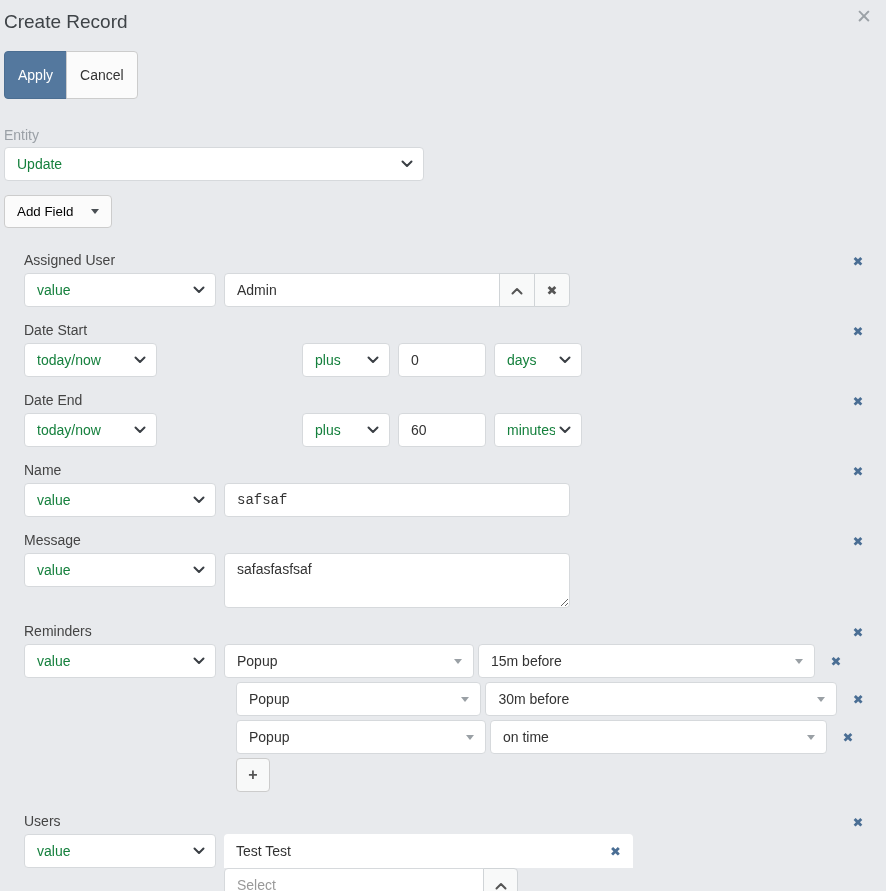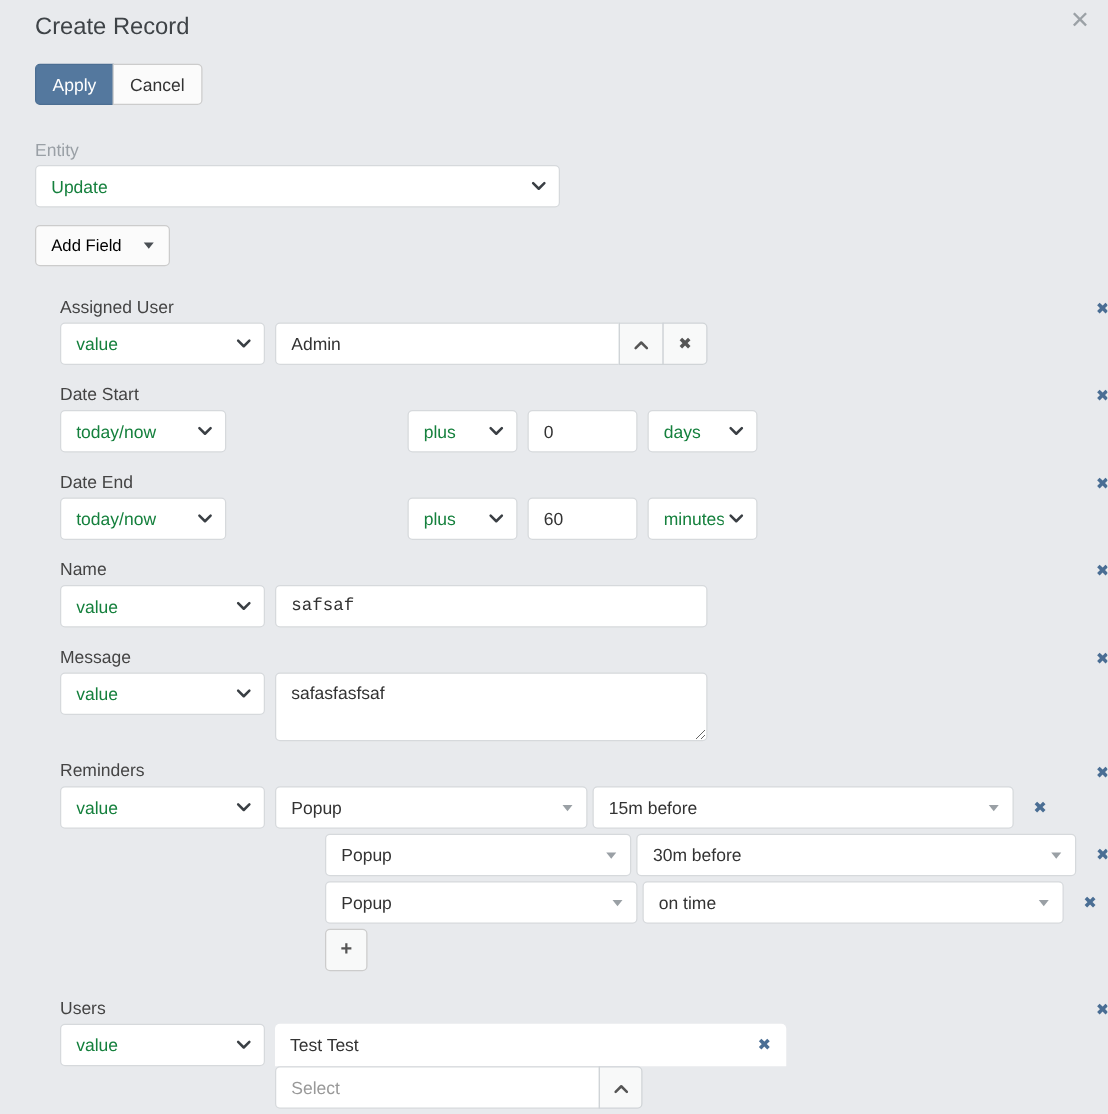--- a/index.html
+++ b/index.html
@@ -2,31 +2,31 @@
 <html><head>
 <meta charset="utf-8">
 <style>
   html,body { margin:0; padding:0; }
   body {
     width:886px; height:891px; overflow:hidden;
     background:#e8eaed;
     font-family:"Liberation Sans","DejaVu Sans",sans-serif;
     font-size:14px; color:#333;
   }
-  .modal { position:relative; box-sizing:border-box; width:886px; height:891px; padding:8px 28px; }
+  .modal { position:relative; box-sizing:border-box; width:886px; height:891px; padding:8px 4px; }
 
   .title { font-size:19px; line-height:28px; color:#3e4347; font-weight:400; }
   .close-x {
     position:absolute; top:6px; right:14px; font-size:19px; color:#9ba1a6;
     cursor:pointer; line-height:22px;
   }
 
   .btn-row { margin-top:15px; display:flex; }
   .btn {
-    box-sizing:border-box; height:33px; display:inline-flex; align-items:center;
+    box-sizing:border-box; height:48px; display:inline-flex; align-items:center;
     padding:0 13px; font-size:14px; background:#fbfbfb; border:1px solid #ccc; color:#333;
     cursor:pointer; white-space:nowrap;
   }
   .btn-apply { background:#54789e; border-color:#4b6e92; color:#fff; border-radius:4px 0 0 4px; }
   .btn-cancel { border-radius:0 4px 4px 0; margin-left:-1px; }
 
   .entity-label { margin-top:28px; height:20px; color:#9aa0a6; }
   .selwrap { position:relative; display:inline-block; vertical-align:top; }
   select.ctl {
     -webkit-appearance:none; -moz-appearance:none; appearance:none;
@@ -55,21 +55,21 @@
     color:#4a6e94; font-size:13px; font-weight:bold; cursor:pointer; line-height:18px;
   }
 
   .row { display:flex; align-items:flex-start; }
   .ctl-box, input.ctl, textarea.ctl {
     box-sizing:border-box; height:34px; background:#fff;
     border:1px solid #d6d9dc; border-radius:4px; padding:0 12px;
     font-family:inherit; font-size:14px; color:#333;
   }
   input.ctl::placeholder { color:#999; }
-  .w204 { width:164px; }
+  .w204 { width:192px; }
   .w133 { width:133px; }
   .mr8 { margin-right:8px; }
 
   .input-group { display:flex; }
   .input-group input.ctl { border-radius:4px 0 0 4px; }
   .ig-btn {
     box-sizing:border-box; width:36px; height:34px; margin-left:-1px;
     background:#f8f9f9; border:1px solid #d0d4d7; display:flex; align-items:center; justify-content:center;
     cursor:pointer; color:#555;
   }

